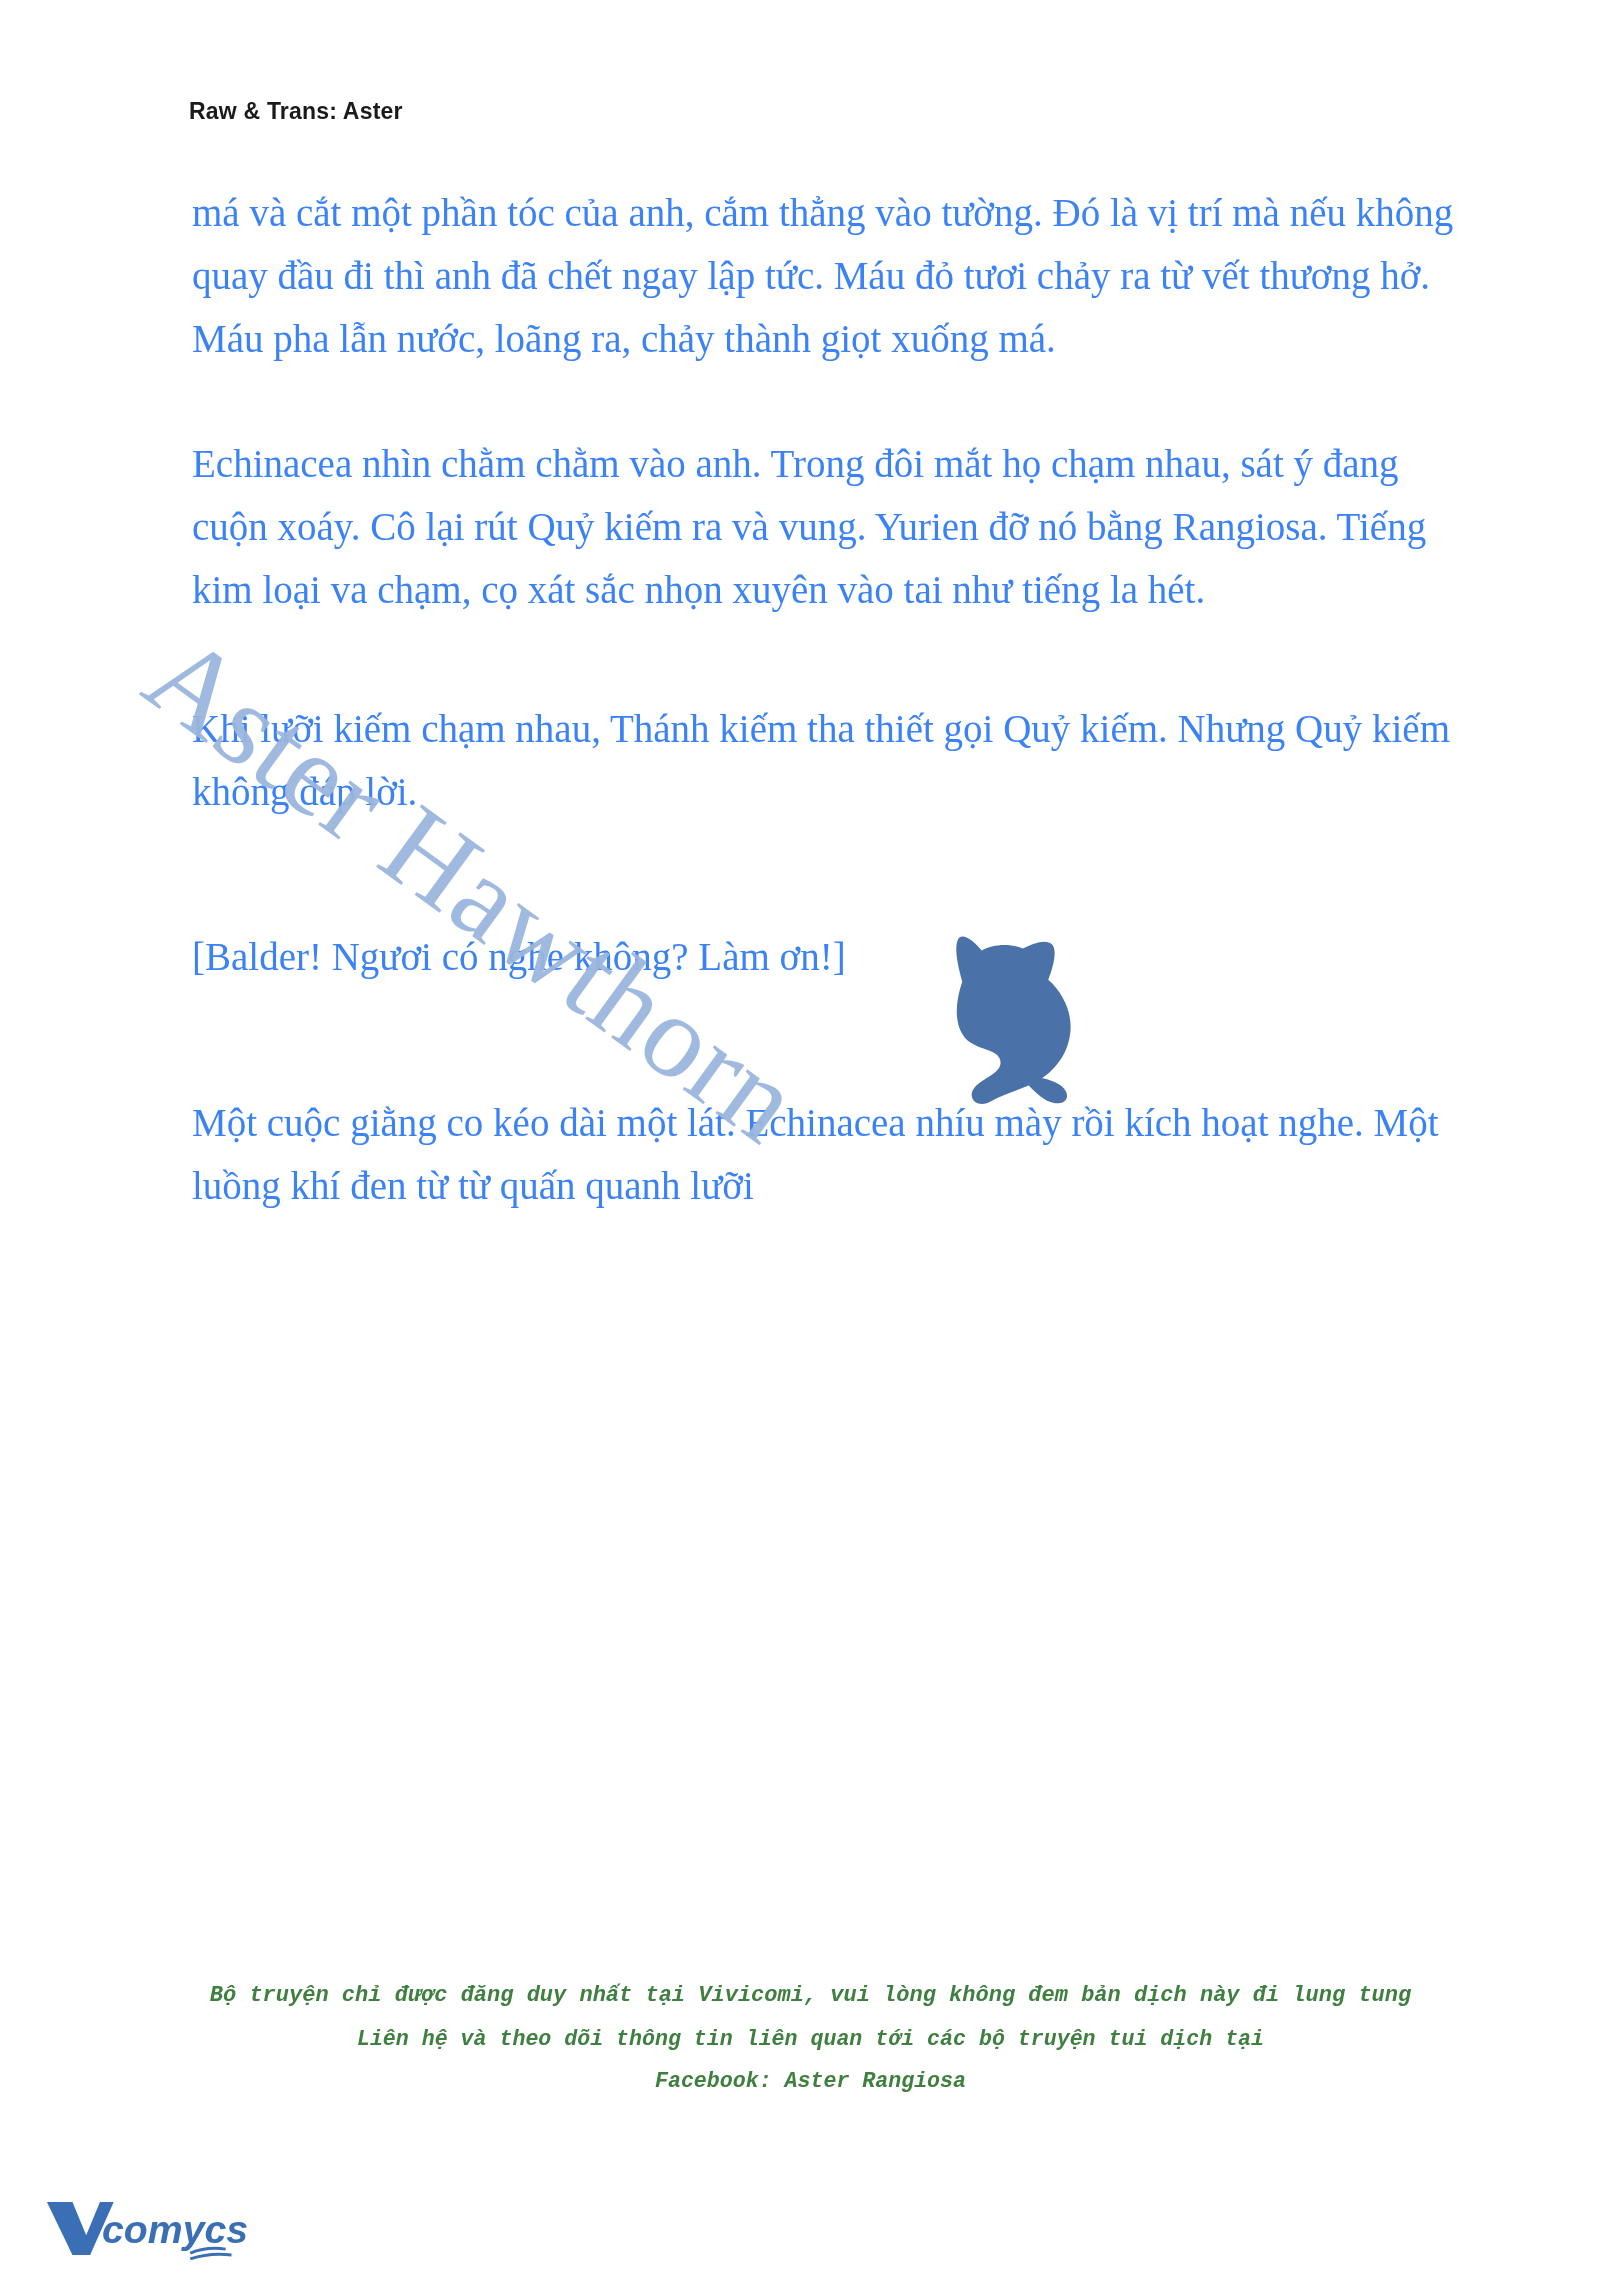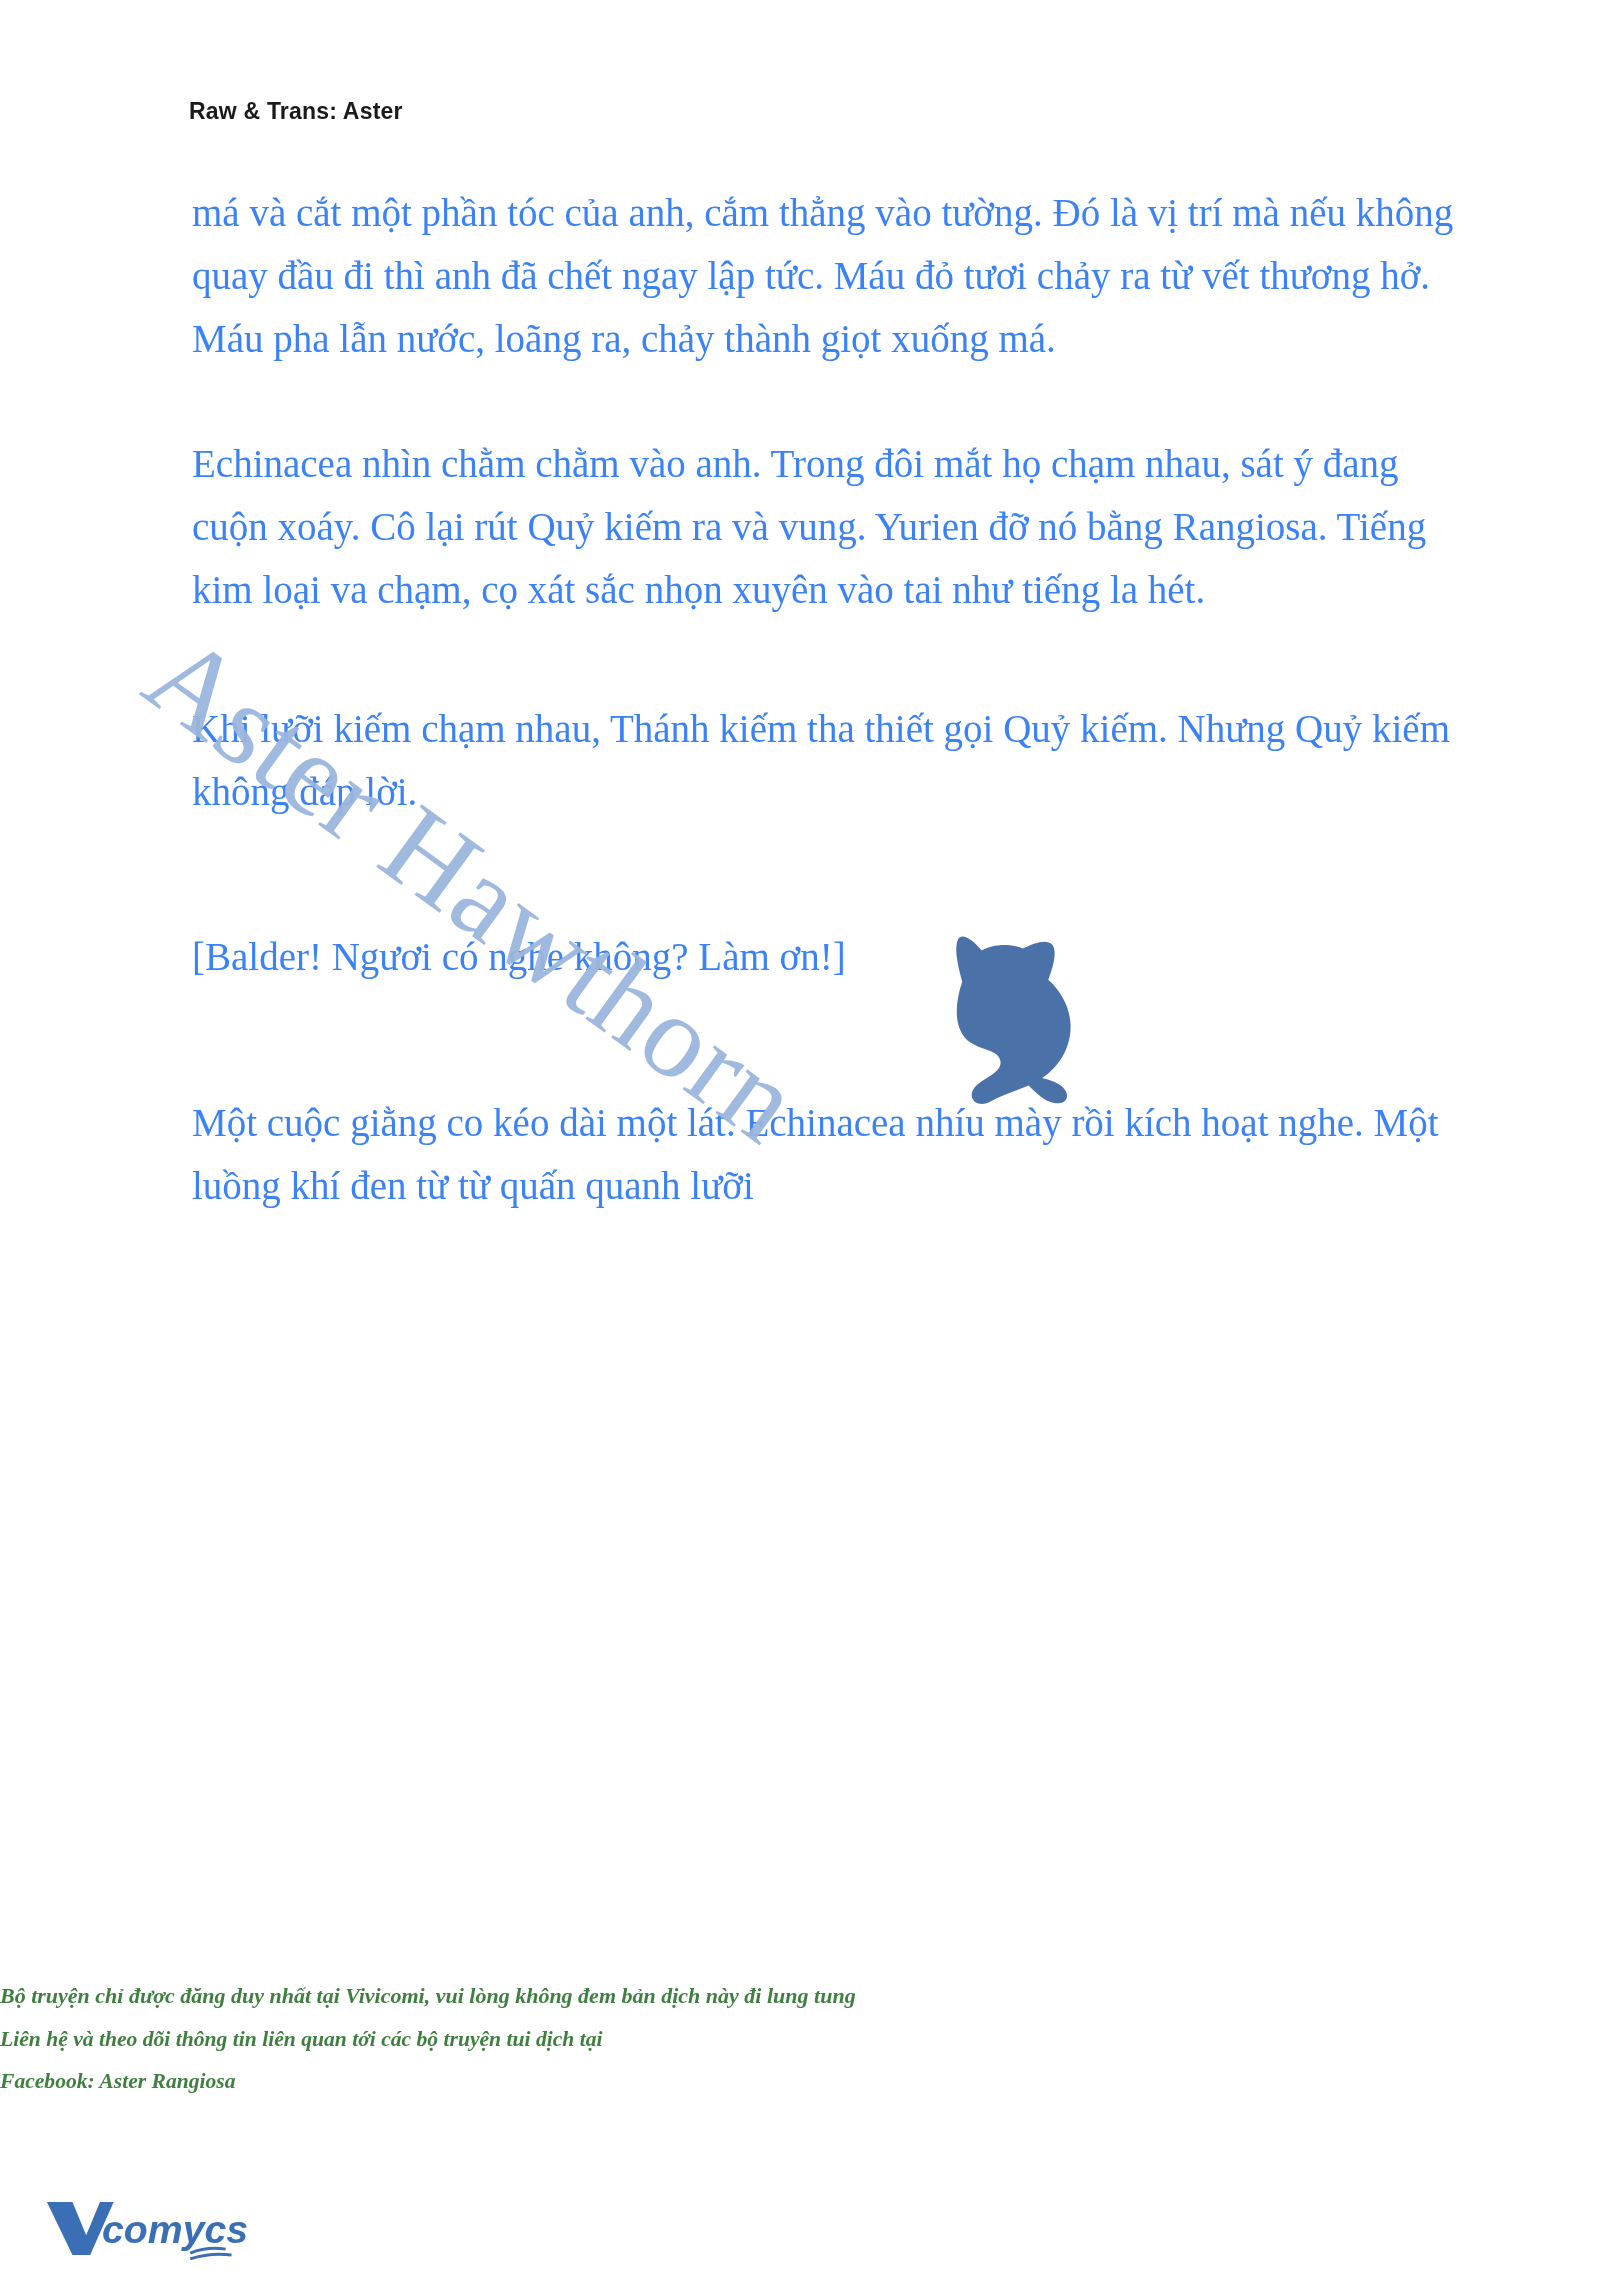--- a/index.html
+++ b/index.html
@@ -81,22 +81,22 @@
     width: 176px;
     height: 186px;
   }
 
   
   .footer-note {
     position: absolute;
     left: 0;
     right: 0;
     top: 1975px;
-    text-align: left;
-    font-family: Liberation Serif, serif;
+    text-align: center;
+    font-family: Liberation Mono, monospace;
     color: #3a7a3a;
     font-style: italic;
     font-weight: 700;
   }
   .footer-line {
     font-size: 21.6px;
     line-height: 1.95;
     color: #3f7f3f;
   }
   .footer-line.l1 { font-size: 22px; }

